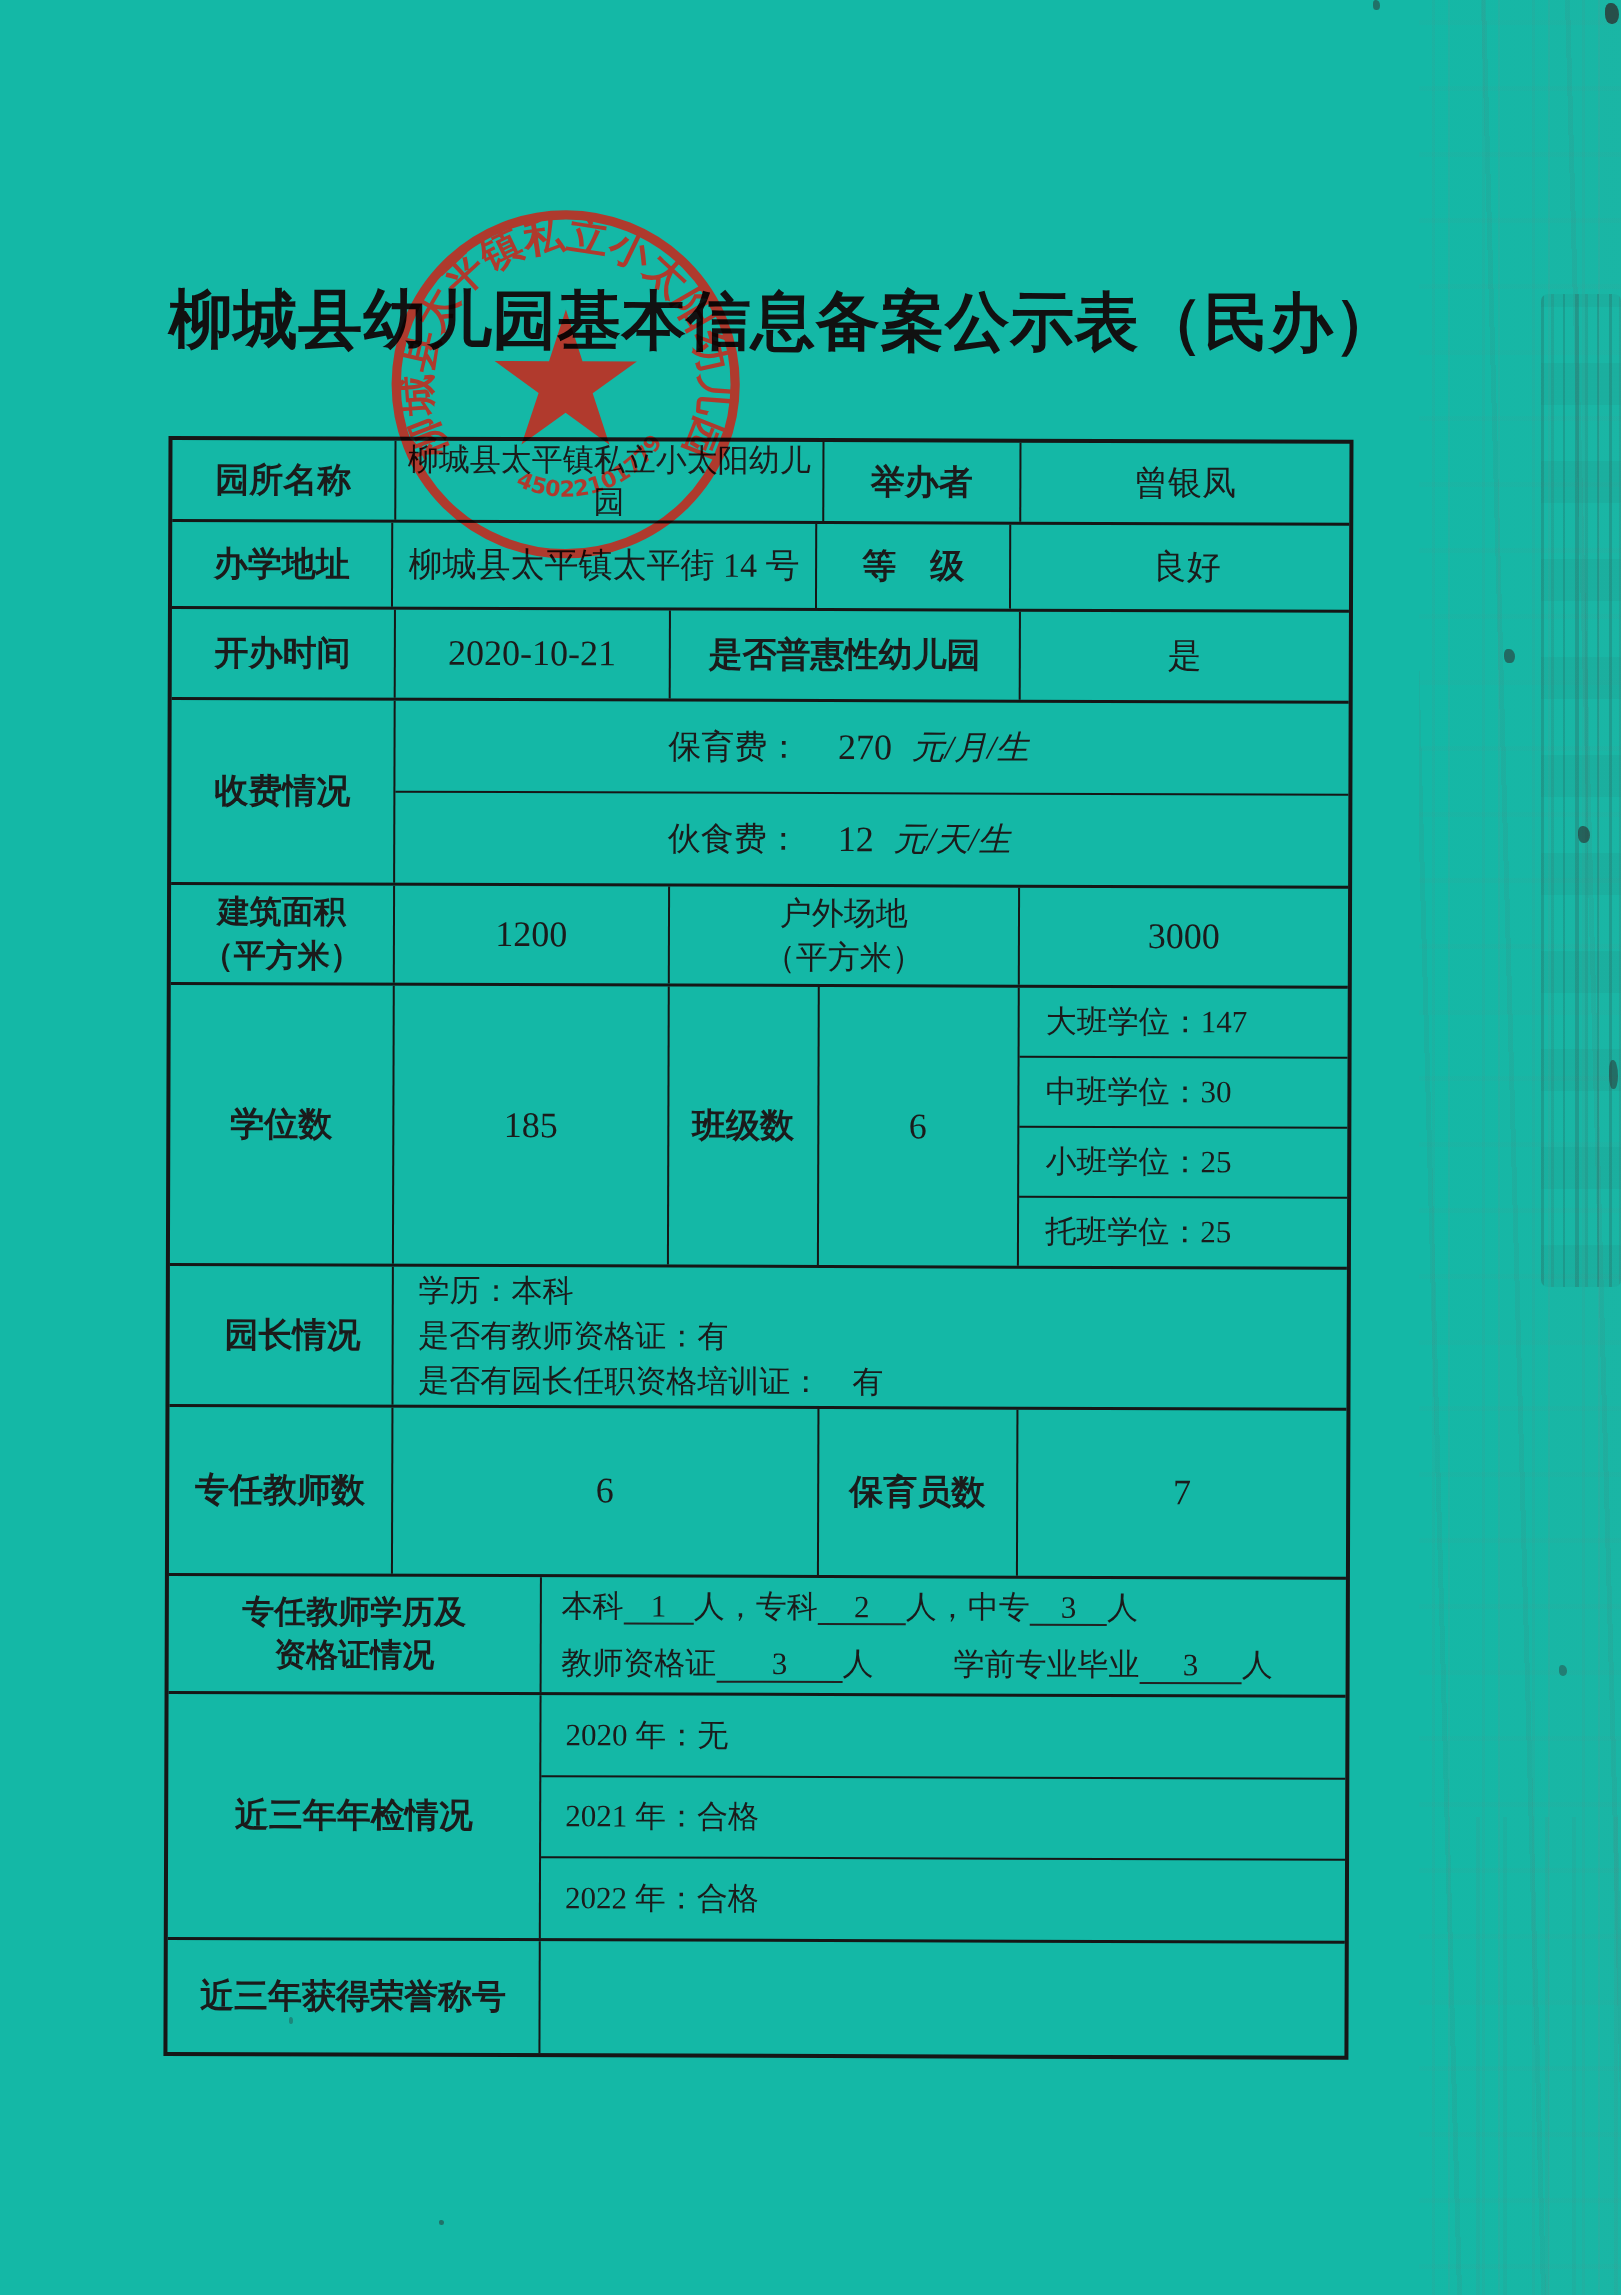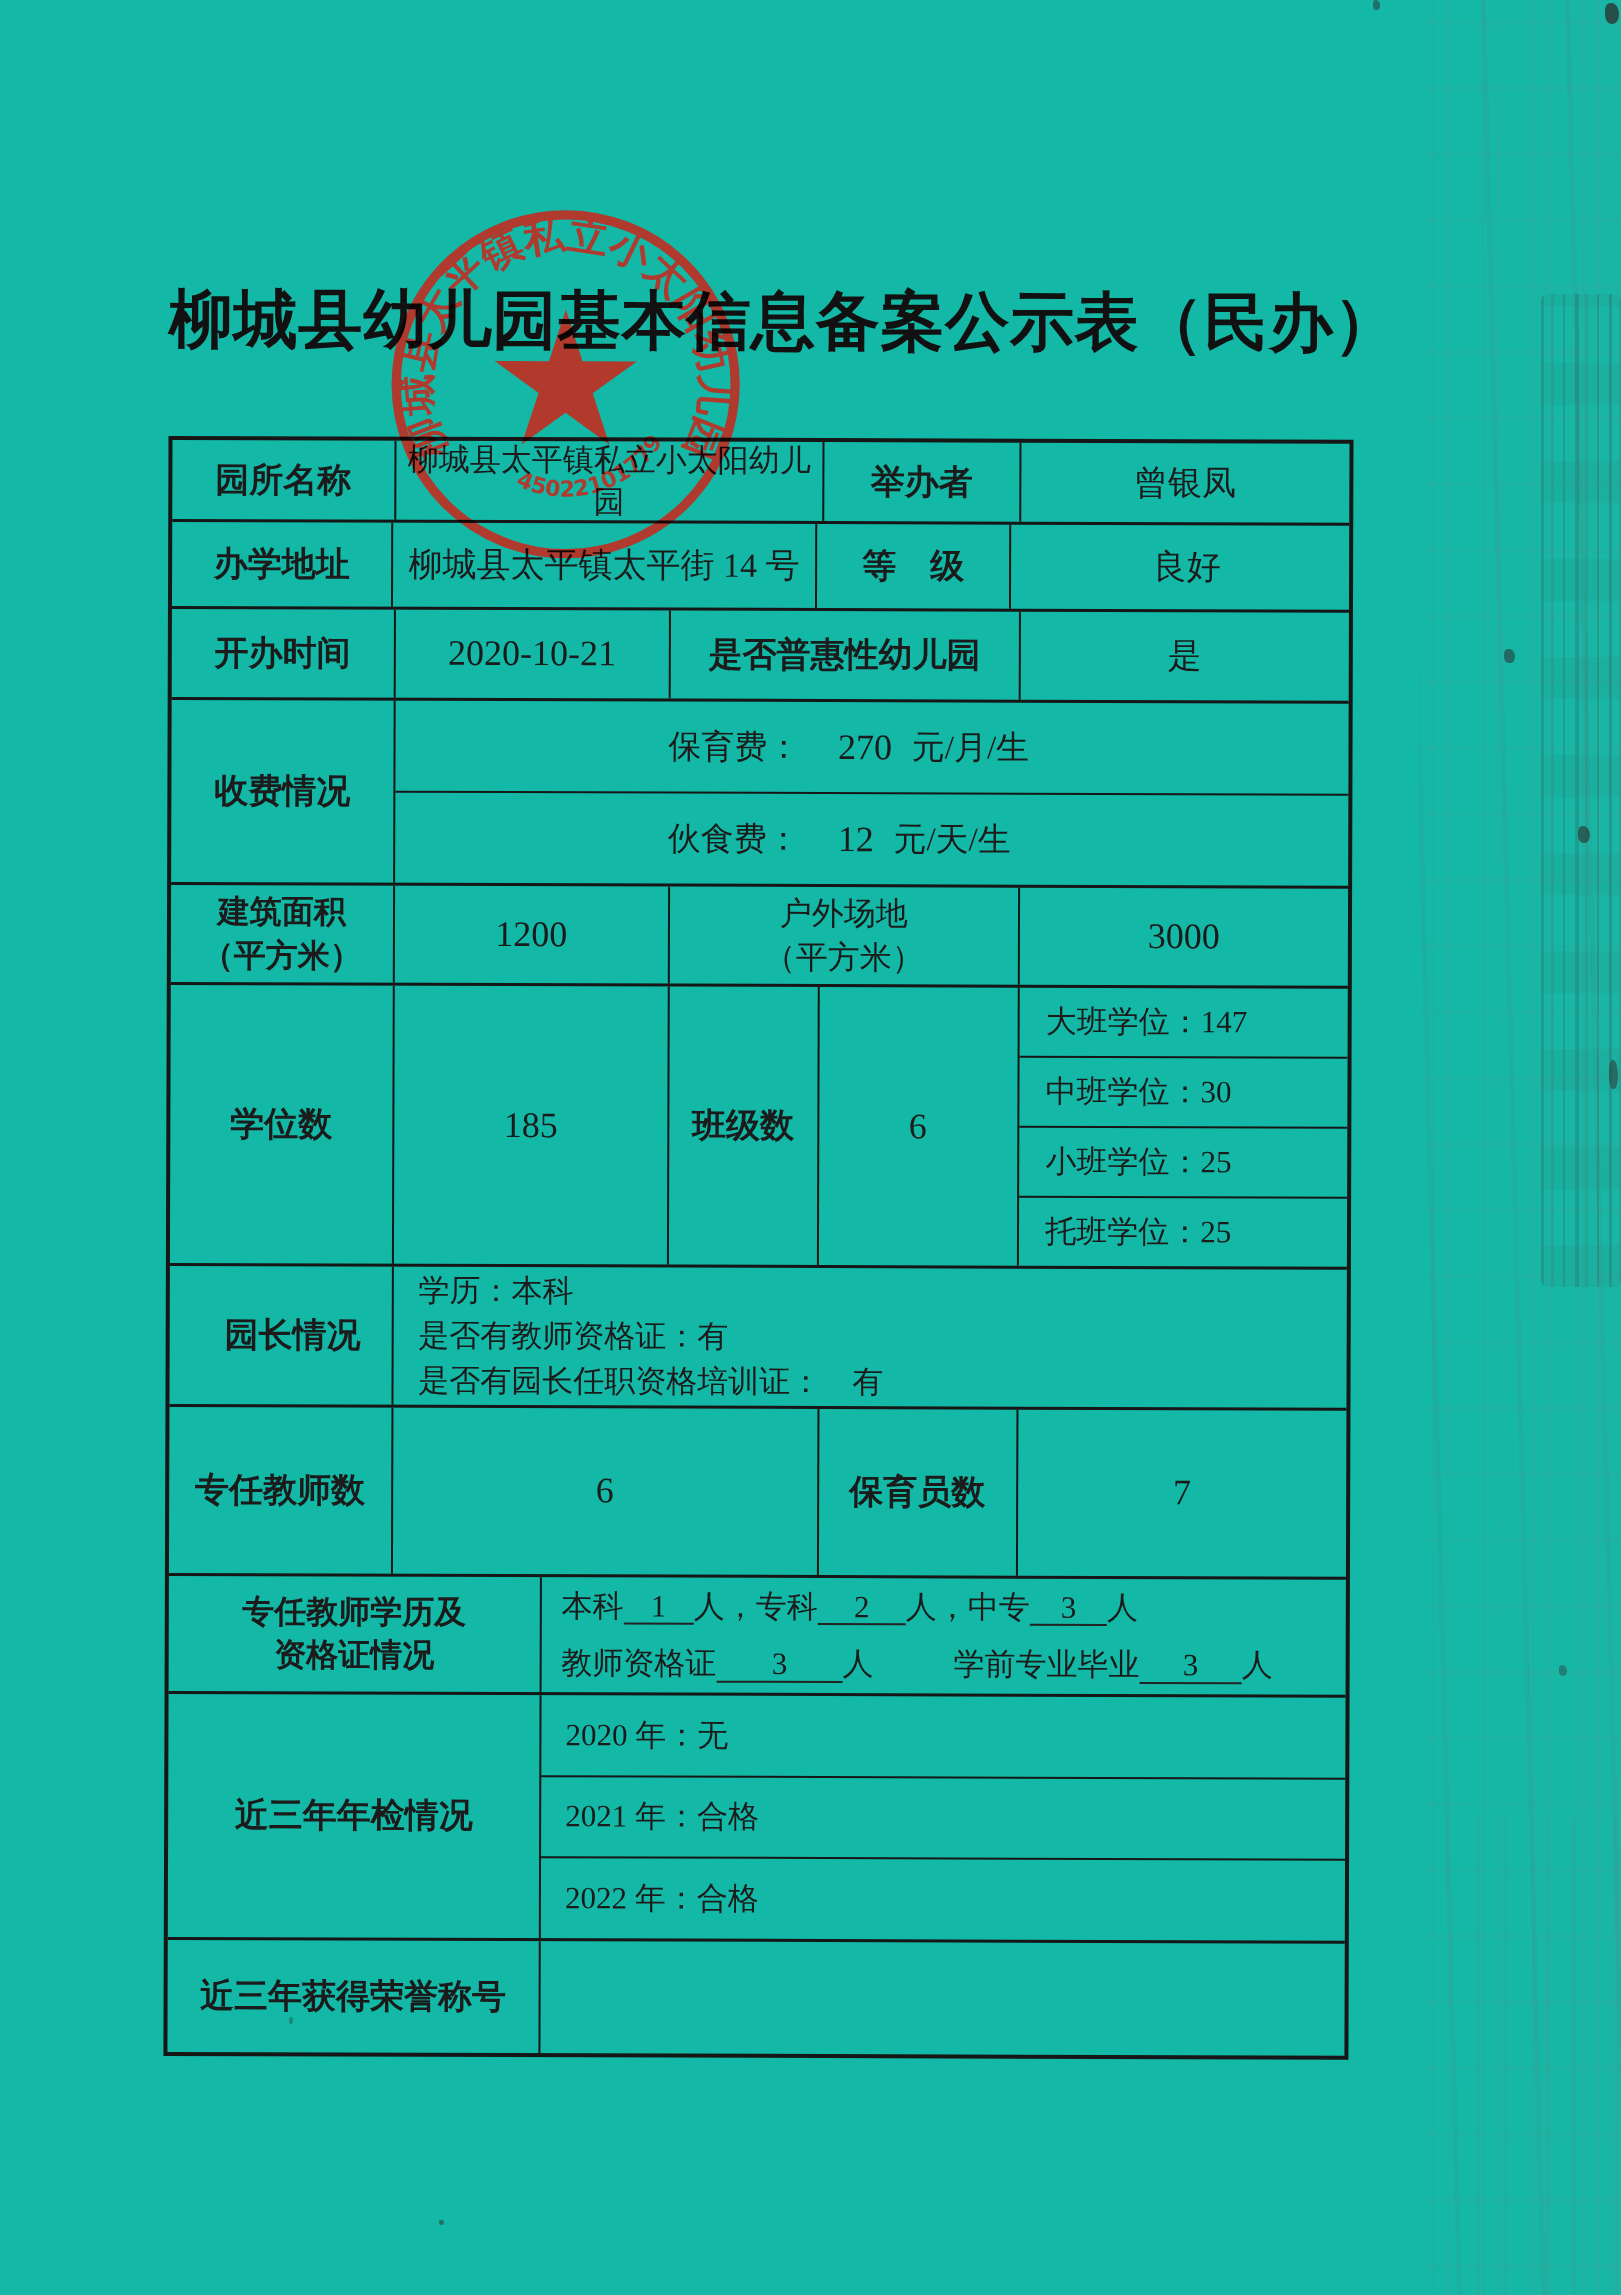--- a/index.html
+++ b/index.html
@@ -38,21 +38,21 @@
   }
   .td:last-child{border-right:none;}
   .label{font-weight:700;}
   .pre{white-space:pre-line;}
   .stack{flex-direction:column;align-items:stretch;justify-content:flex-start;padding:0;}
   .sub{flex:1;display:flex;align-items:center;box-sizing:border-box;border-bottom:2.8px solid #161616;}
   .sub:last-child{border-bottom:none;}
   .left-pad{justify-content:flex-start;padding-left:26.6px;text-align:left;}
   .fee-line{display:flex;align-items:center;width:100%;padding-left:273px;box-sizing:border-box;font-size:33px;}
   .fee-value{margin-left:38px;}
-  .fee-unit{margin-left:19.6px;}
+  .fee-unit{margin-left:19.6px;font-style:italic;}
   .lines{display:flex;flex-direction:column;align-items:flex-start;width:100%;padding:9.8px 7px 9.8px 25px;box-sizing:border-box;}
   .lines .ln{font-size:31px;line-height:45px;text-align:left;}
   .quali{display:flex;flex-direction:column;align-items:flex-start;width:100%;padding-left:19.6px;box-sizing:border-box;gap:15.4px;font-size:31px;}
   .quali-ln{text-align:left;white-space:nowrap;}
   .blank{display:inline-block;border-bottom:2.8px solid #222;text-align:center;padding:0 5.6px;line-height:1.05;}
   .gap-big{display:inline-block;width:80px;}
   .num{font-size:36px;}
   
   .stamp{position:absolute;left:386px;top:207px;width:356px;height:356px;
     opacity:.88;mix-blend-mode:multiply;}

